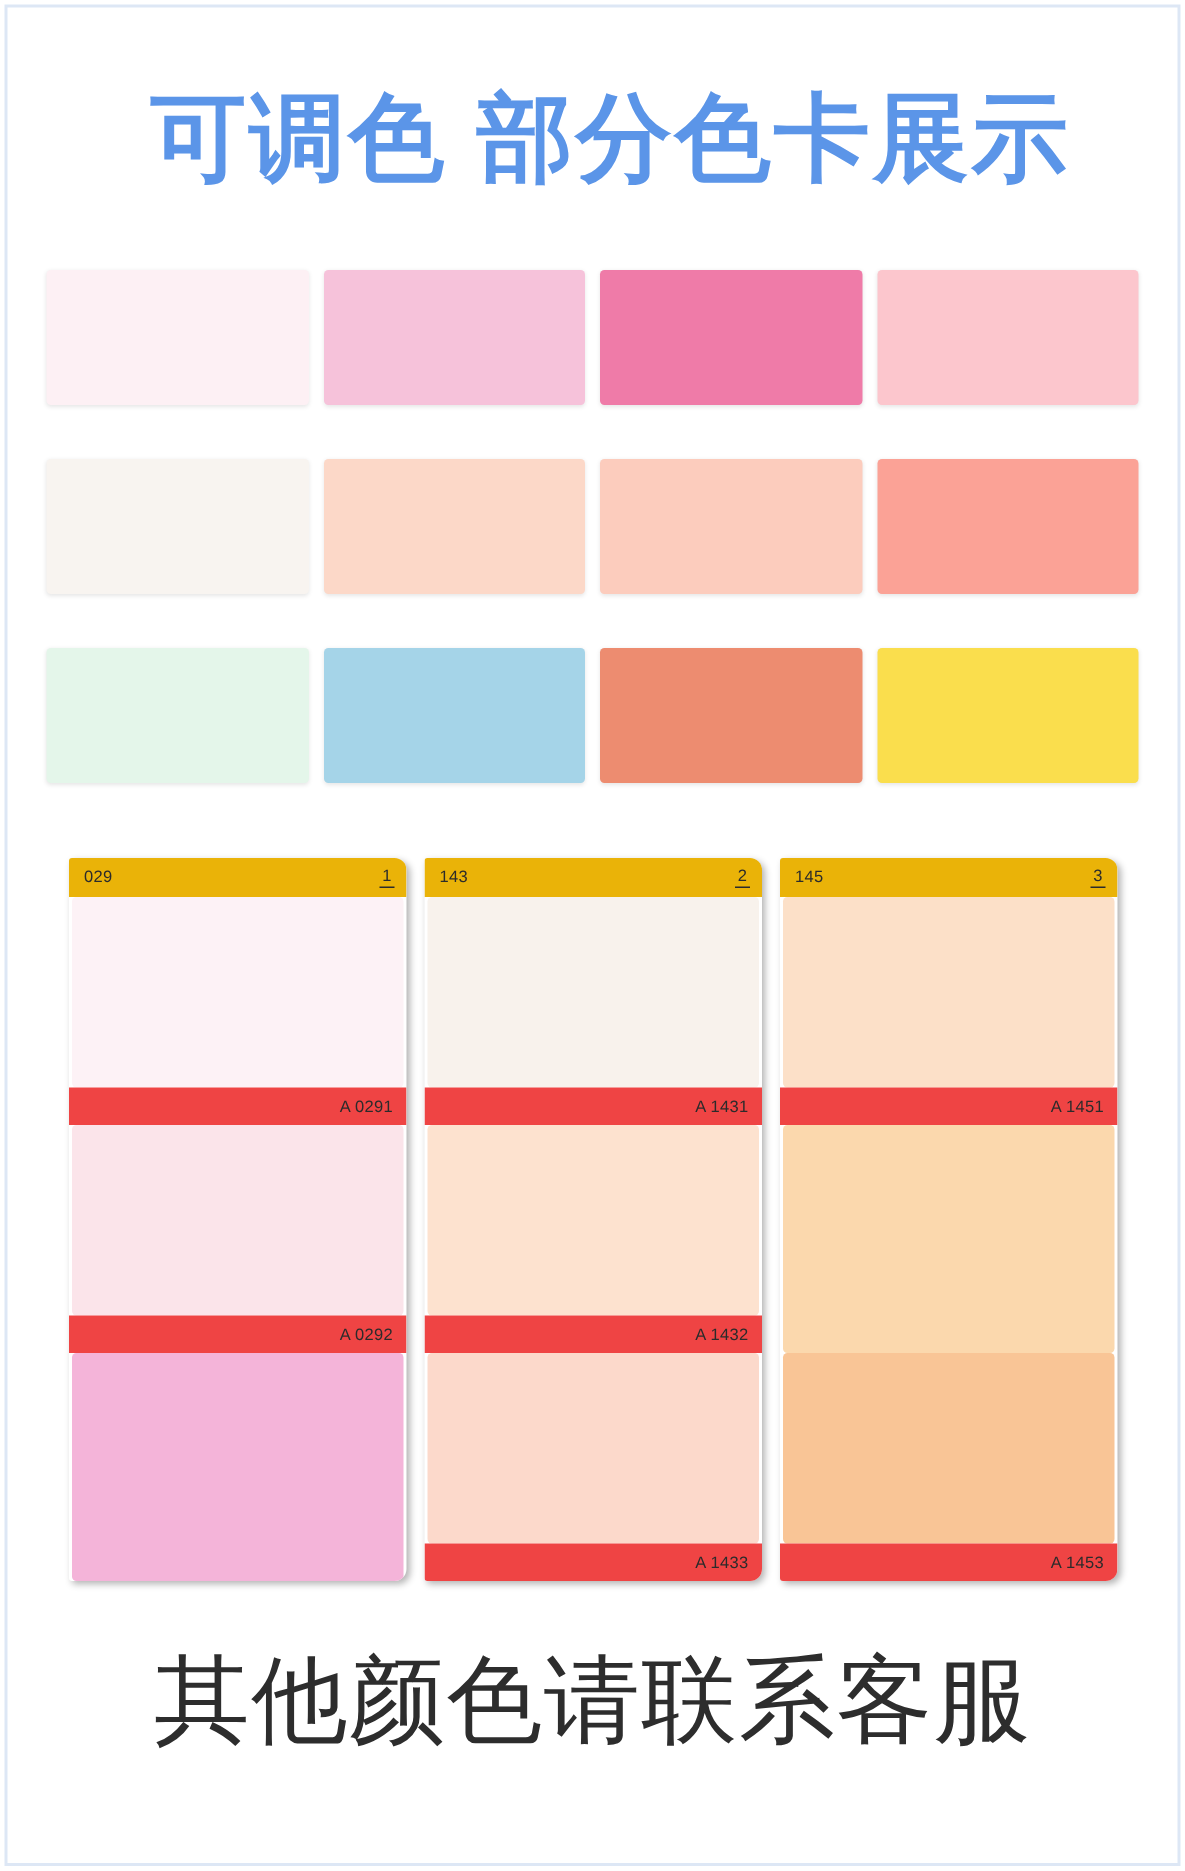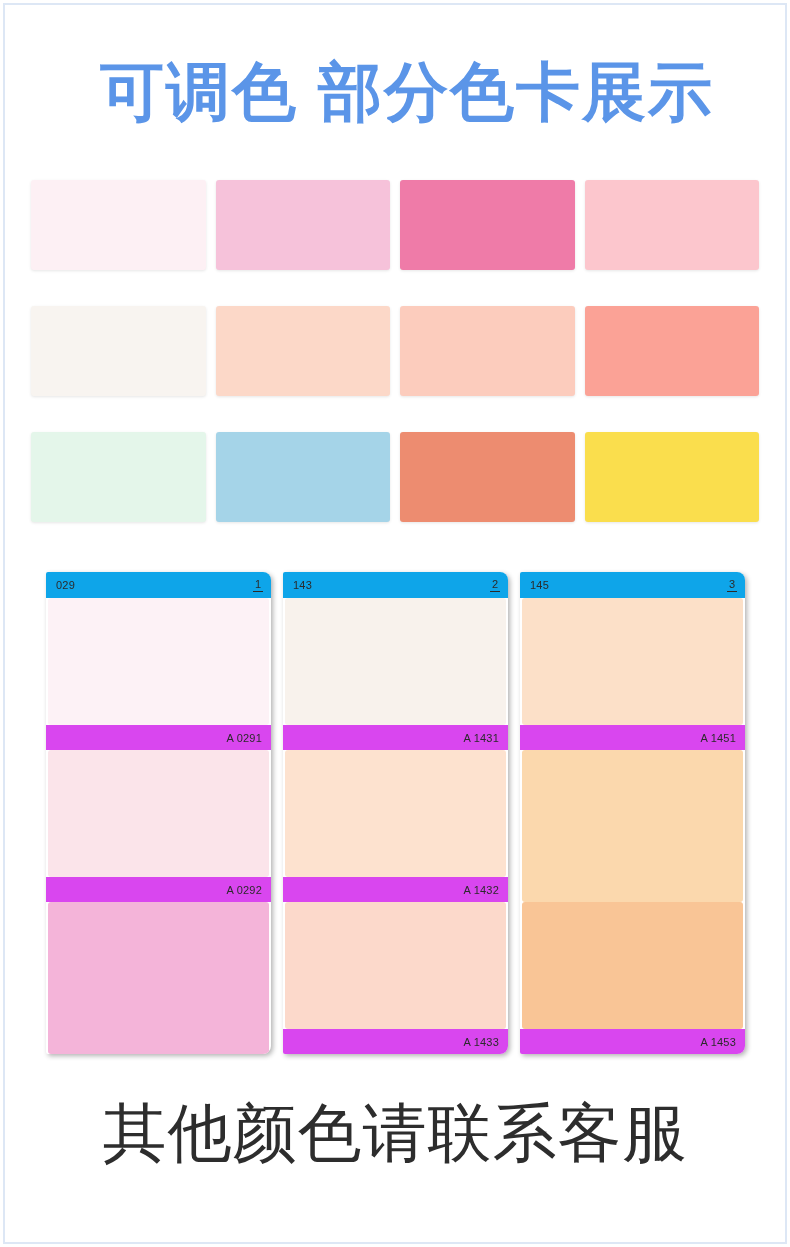--- a/index.html
+++ b/index.html
@@ -90,21 +90,21 @@
     display: flex;
     flex-direction: column;
   }
   .card-header {
     height: 26px;
     display: flex;
     align-items: center;
     justify-content: space-between;
     padding: 0 8px 0 10px;
     box-sizing: border-box;
-    background: #0ea5e9;
+    background: #eab308;
     flex: 0 0 auto;
   }
   .card-code {
     font-size: 11px;
     color: #2b2b2b;
     letter-spacing: 0.2px;
   }
   .card-index {
     font-size: 11px;
     color: #2b2b2b;
@@ -128,21 +128,21 @@
     border-radius: 3px;
   }
   .chip-label {
     height: 25px;
     flex: 0 0 auto;
     display: flex;
     align-items: center;
     justify-content: flex-end;
     padding-right: 9px;
     box-sizing: border-box;
-    background: #d946ef;
+    background: #ef4444;
     font-size: 11px;
     color: #2b2b2b;
     letter-spacing: 0.2px;
   }
 
   
   .footer {
     position: absolute;
     left: 0;
     top: 1090px;

